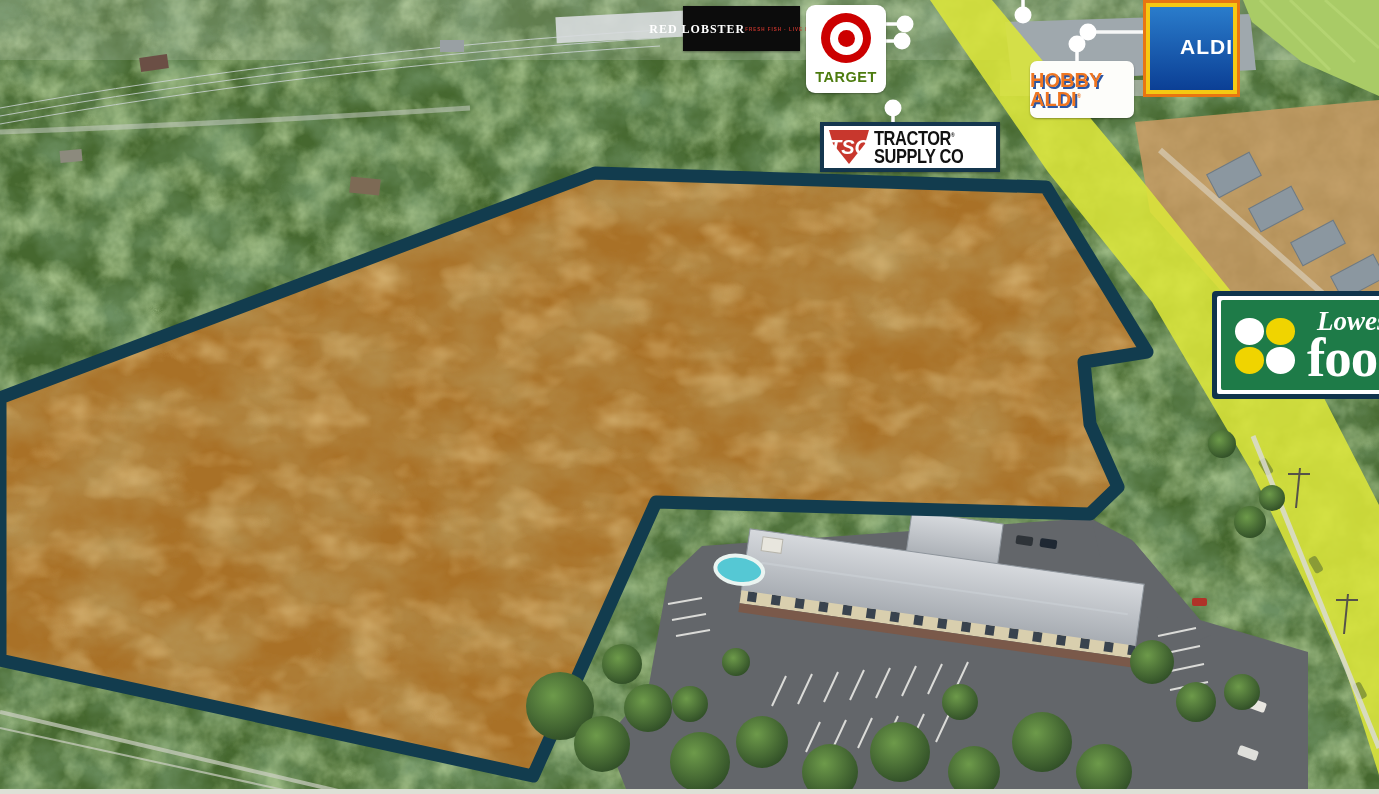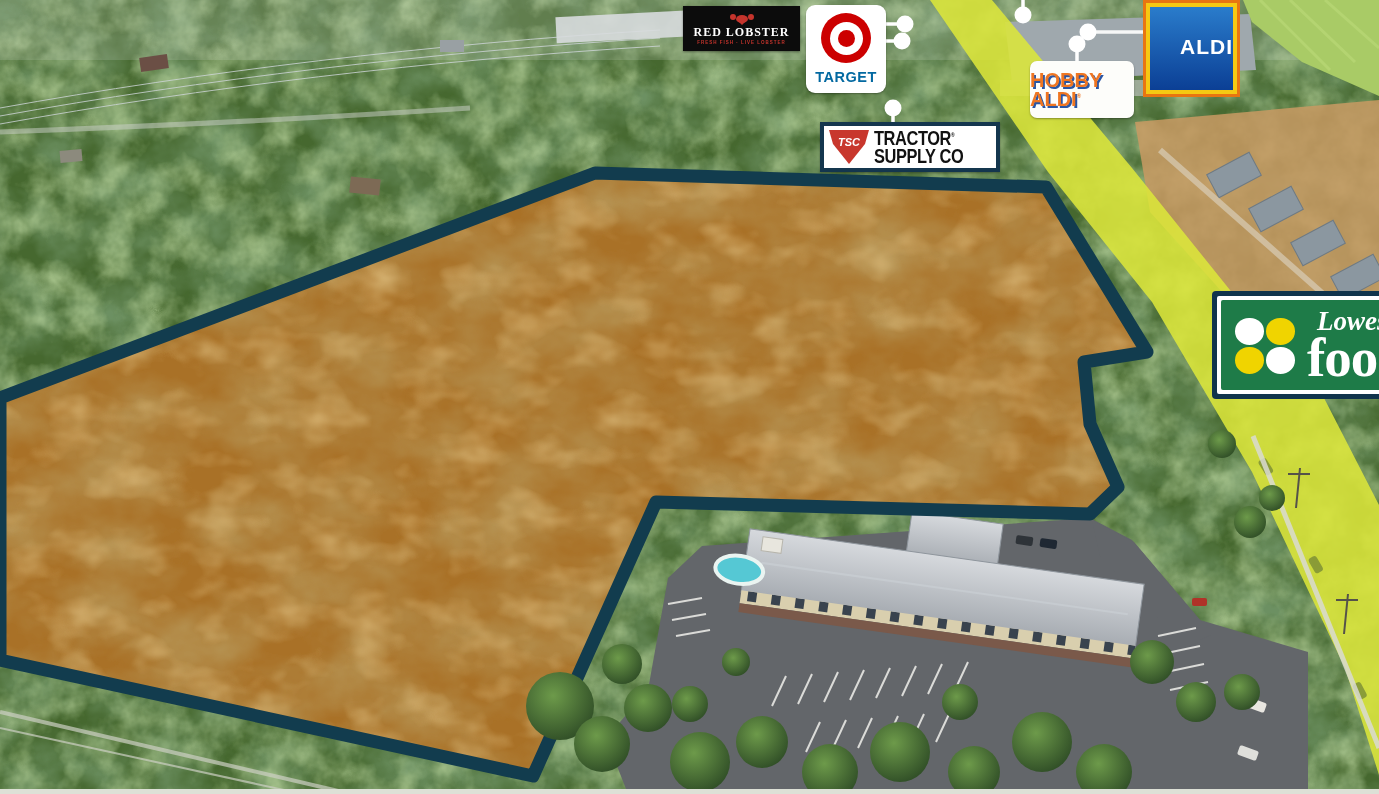--- a/index.html
+++ b/index.html
@@ -6,43 +6,43 @@
   #stage{
     position:relative;width:1379px;height:794px;overflow:hidden;
     font-family:"Liberation Sans",sans-serif;
     background:#4c7438;
   }
   #scene{position:absolute;left:0;top:0;}
   .badge{position:absolute;box-sizing:border-box;z-index:20;}
 
   
   .rl{left:683px;top:6px;width:117px;height:45px;background:#0c0c0c;
-      display:flex;flex-direction:column;align-items:center;justify-content:center;
+      display:flex;flex-direction:row;align-items:center;justify-content:center;
       box-shadow:0 1px 2px rgba(0,0,0,.4);}
   .rl .word{color:#fff;font-family:"Liberation Serif",serif;font-size:12px;
       letter-spacing:1px;font-weight:700;line-height:1;margin-top:1px;white-space:nowrap;}
   .rl .tag{color:#c5342c;font-size:4.5px;letter-spacing:1px;font-weight:700;margin-top:2px;white-space:nowrap;}
 
   
   .tg{left:806px;top:5px;width:80px;height:88px;background:#fff;border-radius:9px;
       display:flex;flex-direction:column;align-items:center;box-shadow:0 1px 2px rgba(0,0,0,.35);}
   .bullseye{width:50px;height:50px;border-radius:50%;background:#cc0000;margin-top:8px;
       display:flex;align-items:center;justify-content:center;}
   .bullseye .w{width:33px;height:33px;border-radius:50%;background:#fff;
       display:flex;align-items:center;justify-content:center;}
   .bullseye .c{width:17px;height:17px;border-radius:50%;background:#cc0000;}
-  .tg .word{color:#0369a1;font-weight:800;font-size:14.5px;letter-spacing:.5px;margin-top:6px;}
+  .tg .word{color:#4d7c0f;font-weight:800;font-size:14.5px;letter-spacing:.5px;margin-top:6px;}
 
   
   .tsc{left:820px;top:122px;width:180px;height:50px;background:#fff;border:4px solid #14364e;
       display:flex;align-items:center;padding:2px 4px;box-shadow:0 1px 2px rgba(0,0,0,.35);}
   .tsc .shield{position:relative;width:42px;height:36px;flex:0 0 auto;}
   .tsc .shield svg{position:absolute;left:0;top:0;}
   .tsc .shield span{position:absolute;left:0;top:7px;width:100%;text-align:center;
-      color:#fff;font-style:italic;font-weight:800;font-size:11px;}
+      color:#fff;font-style:italic;font-weight:800;font-size:20px;}
   .tsc .words{margin-left:4px;color:#111;font-weight:800;line-height:.92;
       transform:scaleX(.82);transform-origin:left center;white-space:nowrap;}
   .tsc .l1{font-size:20px;letter-spacing:-.5px;}
   .tsc .l2{font-size:20px;letter-spacing:-.5px;}
   .tsc sup{font-size:6px;font-weight:700;}
 
   
   .hl{left:1030px;top:61px;width:104px;height:57px;background:#fdfdfa;border-radius:7px;
       display:flex;flex-direction:column;justify-content:center;
       box-shadow:0 1px 2px rgba(0,0,0,.35);}

